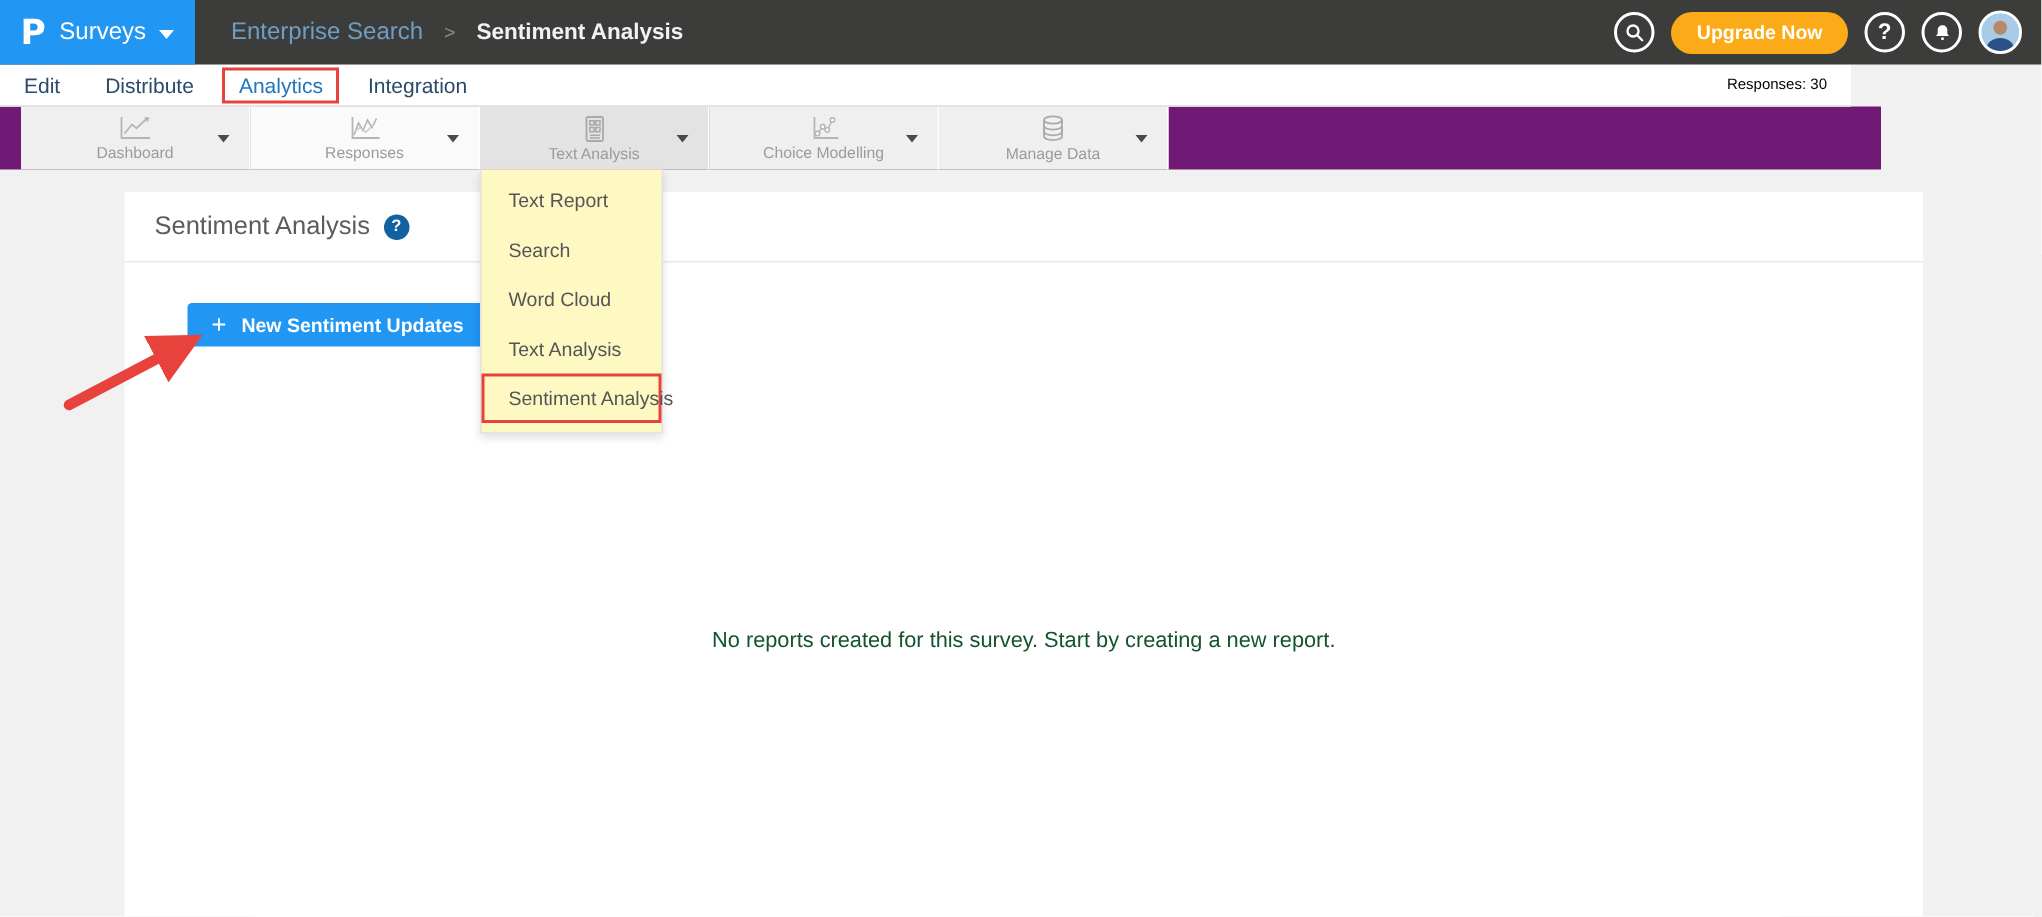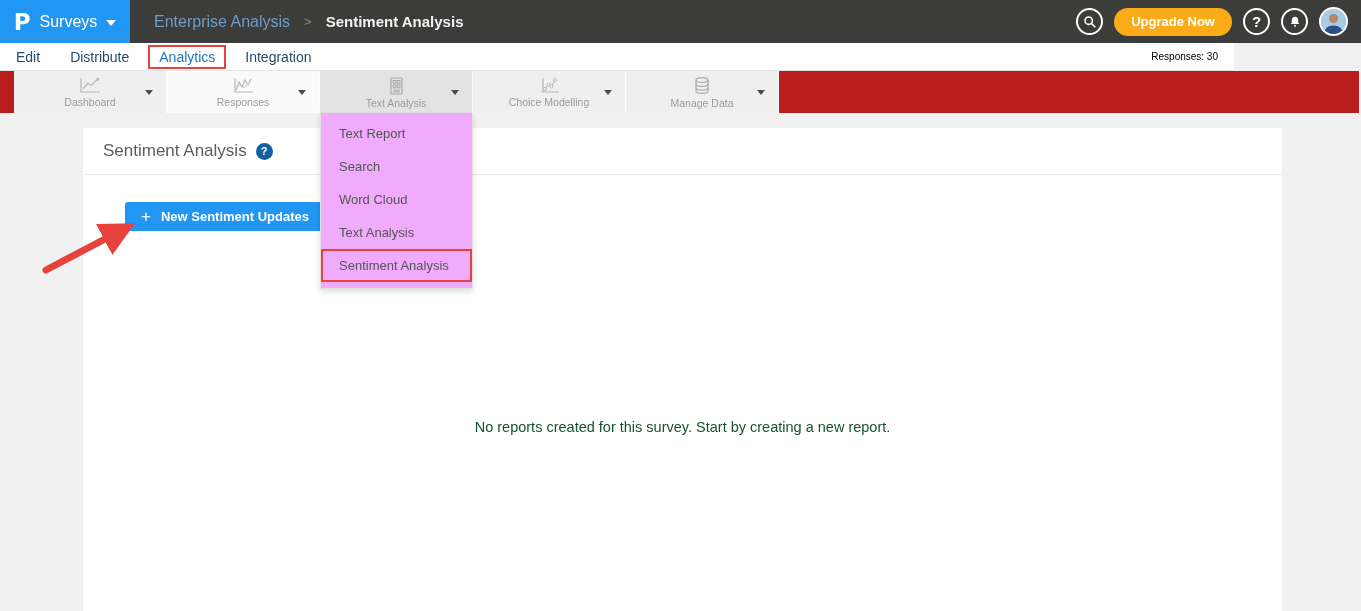--- a/index.html
+++ b/index.html
@@ -24,56 +24,56 @@
 
   
   .nav-row { position:absolute; top:43px; left:0; width:1234px; height:28px; background:#fff; border-bottom:1px solid #e3e3e3; display:flex; align-items:center; z-index:9; }
   .nav-items { display:flex; align-items:center; margin-left:16px; }
   .nav-item { font-size:14px; color:#2a4a6b; margin-right:30px; cursor:pointer; white-space:nowrap; }
   .nav-item.active { color:#2176bd; }
   .nav-item.annotated { border:2px solid #e8423d; padding:2px 9px; margin-left:-11px; margin-right:19px; }
   .responses { margin-left:auto; margin-right:16px; font-size:10px; color:#000000; }
 
   
-  .toolbar { position:absolute; top:71px; left:0; width:1359px; height:42px; background:#b91c1c; display:flex; padding-left:14px; z-index:8; }
+  .toolbar { position:absolute; top:71px; left:0; width:1254px; height:42px; background:#701a75; display:flex; padding-left:14px; z-index:8; }
   .tab { width:153px; height:42px; background:#efefef; position:relative; display:flex; flex-direction:column; align-items:center; justify-content:center; cursor:pointer; border-right:1px solid #fdfdfd; }
   .tab.light { background:#fafafa; }
   .tab.open { background:#e3e3e3; }
   .tab-label { font-size:10.5px; color:#9b9b9b; margin-top:1px; }
   .tab-caret { position:absolute; right:13px; top:50%; margin-top:-2px; width:0; height:0; border-left:4px solid transparent; border-right:4px solid transparent; border-top:5px solid #4a4a4a; }
   .tab-icon svg { display:block; }
 
   
   .card { position:absolute; left:83px; top:128px; width:1199px; height:483px; background:#fff; z-index:1; }
   .card-header { height:47px; border-bottom:1px solid #e9e9e9; display:flex; align-items:center; padding-left:20px; gap:9px; }
   .card-title { font-size:17px; color:#5c5c5c; }
   .help-badge { width:17px; height:17px; border-radius:50%; background:#1261a0; color:#fff; font-size:11px; font-weight:700; display:flex; align-items:center; justify-content:center; cursor:pointer; }
   .new-btn { position:absolute; left:42px; top:74px; height:29px; background:#2196f3; color:#fff; border:none; border-radius:3px; padding:0 16px; font-size:13px; font-weight:700; display:flex; align-items:center; gap:10px; cursor:pointer; font-family:"Liberation Sans", sans-serif; }
   .new-btn .plus { font-size:17px; font-weight:400; line-height:1; }
   .empty-msg { position:absolute; top:291px; left:0; width:100%; text-align:center; color:#14532d; font-size:14.5px; }
 
   
-  .dropdown { position:absolute; left:320px; top:113px; width:153px; background:#f0abfc; border:1px solid #e2e2e2; border-top:none; box-shadow:0 3px 6px rgba(0,0,0,.13); z-index:12; padding:4px 0 6px 0; }
+  .dropdown { position:absolute; left:320px; top:113px; width:122px; background:#fef9c3; border:1px solid #e2e2e2; border-top:none; box-shadow:0 3px 6px rgba(0,0,0,.13); z-index:12; padding:4px 0 6px 0; }
   .dd-item { padding:9px 18px; font-size:13px; color:#555; cursor:pointer; white-space:nowrap; }
   .dd-item.annotated { border:2px solid #e8423d; padding:7px 16px; }
 
   
   .annot-arrow { position:absolute; left:36px; top:216px; z-index:13; pointer-events:none; }
 </style>
 </head>
 <body>
 
 <div class="header">
   <div class="logo-block">
     <span class="logo-letter">P</span>
     <span class="product-name">Surveys</span>
     <span class="caret-down-white"></span>
   </div>
   <div class="breadcrumb">
-    <span class="crumb-survey">Enterprise Analysis</span>
+    <span class="crumb-survey">Enterprise Search</span>
     <span class="crumb-sep">&gt;</span>
     <span class="crumb-page">Sentiment Analysis</span>
   </div>
   <div class="header-right">
     <div class="hdr-circle">
       <span style="display:flex;">
         <svg width="14" height="14" viewBox="0 0 16 16">
             <circle cx="6.5" cy="6.5" r="4.2" fill="none" stroke="#fff" stroke-width="1.8"></circle>
             <line x1="9.8" y1="9.8" x2="13.5" y2="13.5" stroke="#fff" stroke-width="1.8" stroke-linecap="round"></line>
           </svg>

